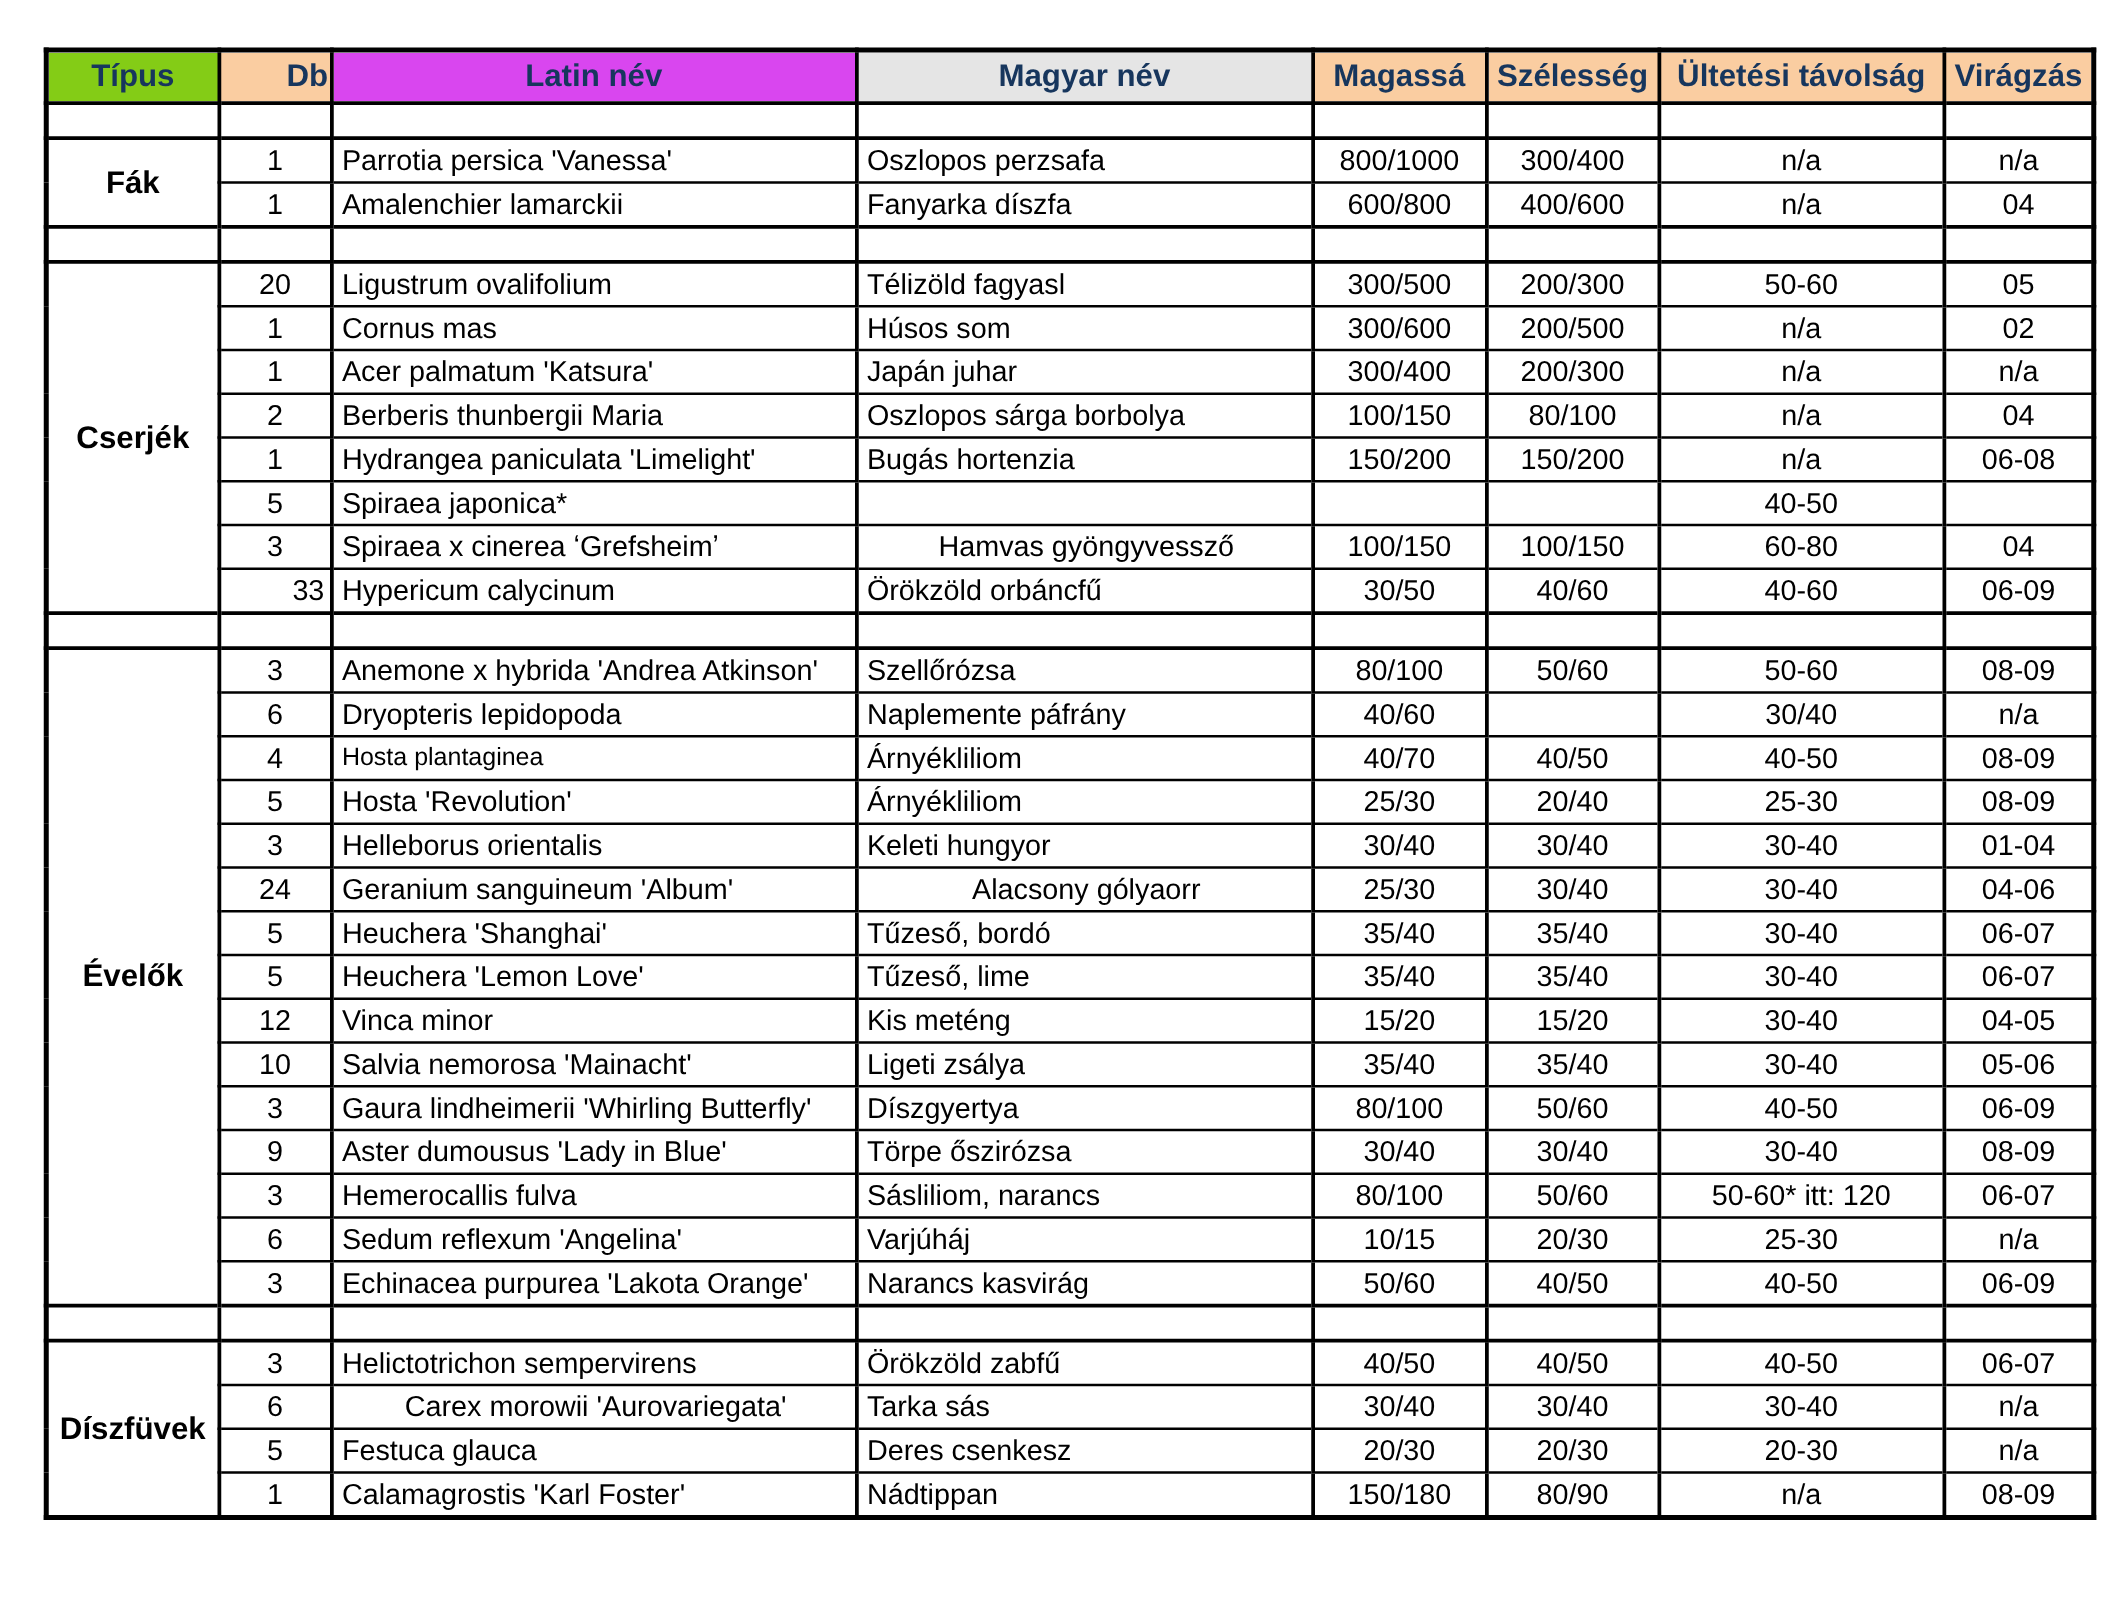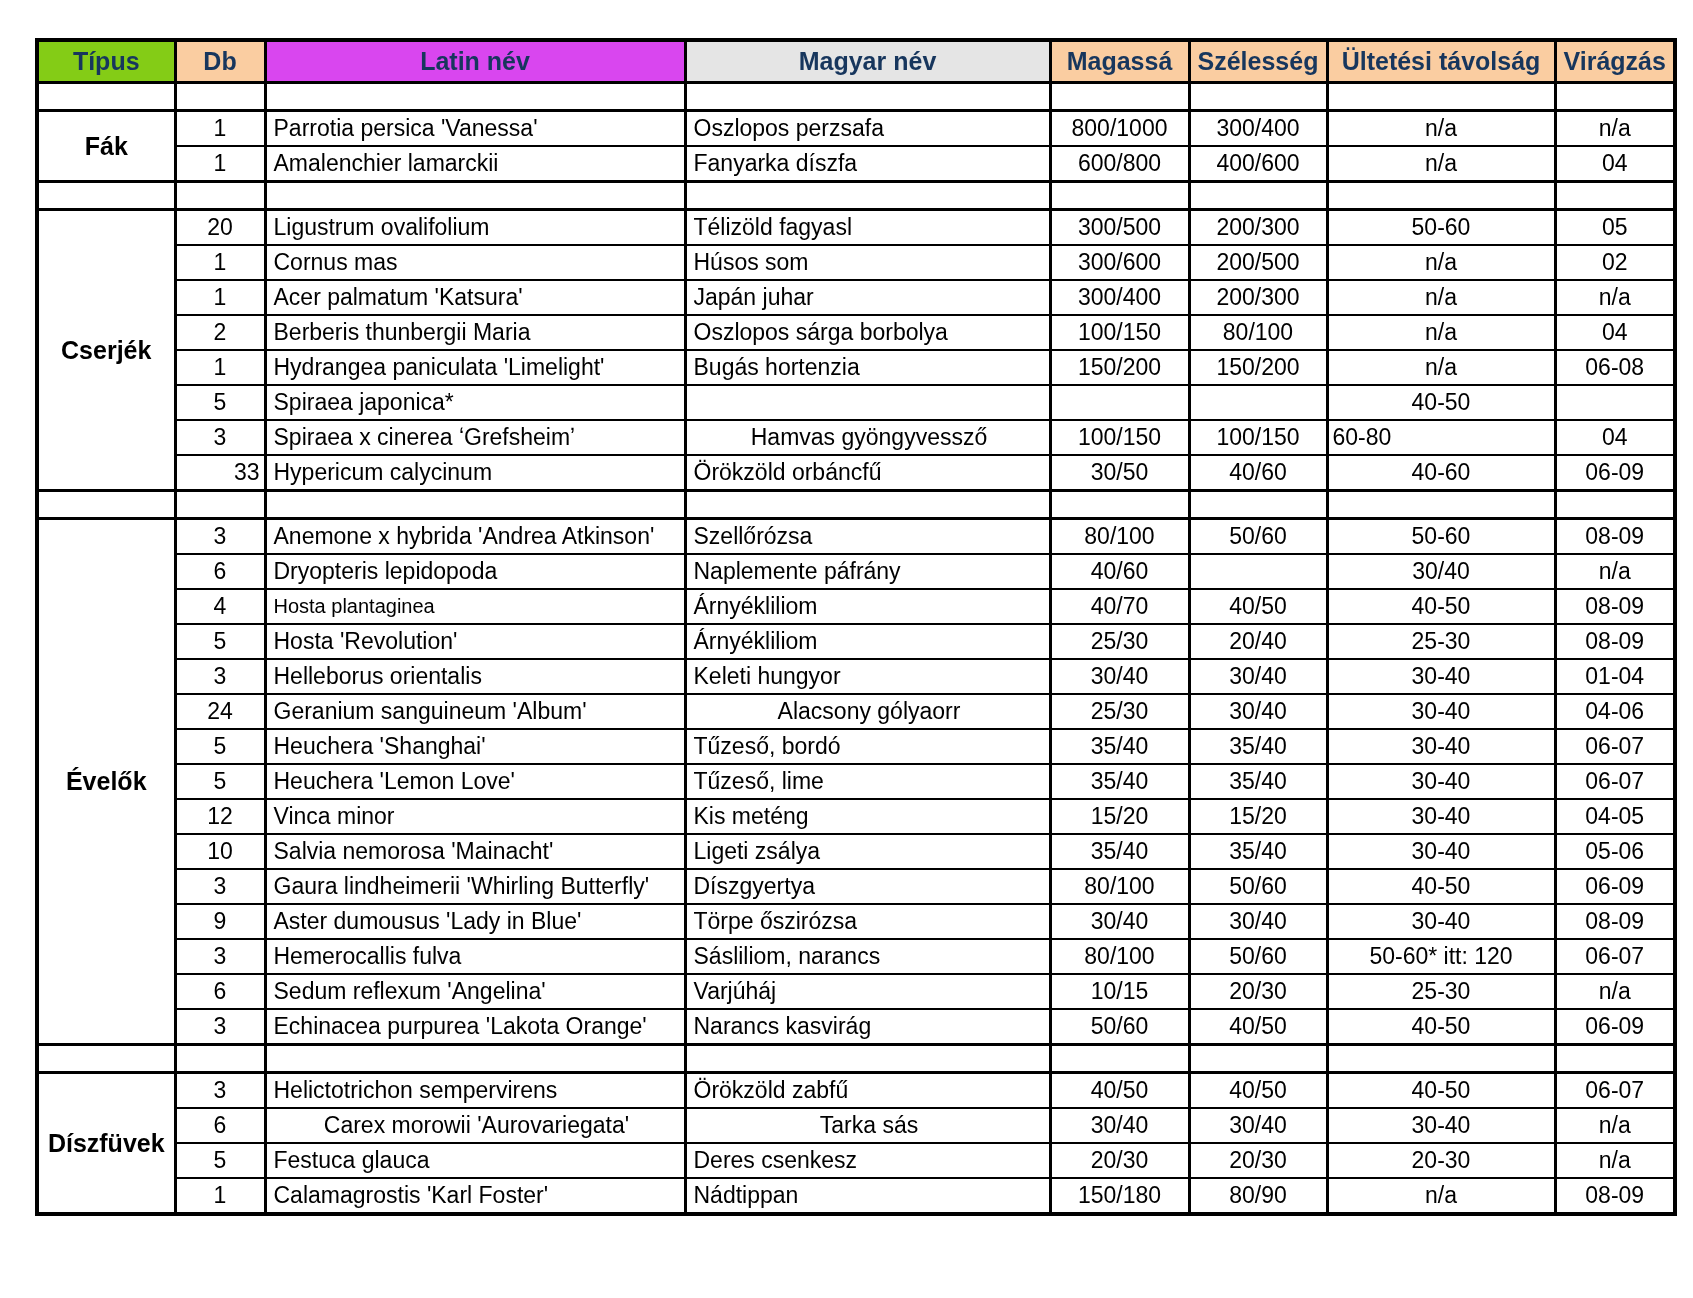--- a/index.html
+++ b/index.html
@@ -27,21 +27,21 @@
       <col style="width:420px">
       <col style="width:365px">
       <col style="width:139px">
       <col style="width:138px">
       <col style="width:228px">
       <col style="width:120px">
     </colgroup>
     <thead>
       <tr id="header-row">
           <th style="background: #84cc16; color: rgb(23, 54, 93);">Típus</th>
-          <th style="background: rgb(250, 205, 161); color: rgb(23, 54, 93);">Db</th>
+          <th style="background: rgb(250, 205, 161); color: rgb(23, 54, 93); text-align: right;">Db</th>
           <th style="background: #d946ef; color: rgb(23, 54, 93);">Latin név</th>
           <th style="background: #e5e5e5; color: rgb(23, 54, 93);">Magyar név</th>
           <th style="background: rgb(250, 205, 161); color: rgb(23, 54, 93);">Magassá</th>
           <th style="background: rgb(250, 205, 161); color: rgb(23, 54, 93);">Szélesség</th>
           <th style="background: rgb(250, 205, 161); color: rgb(23, 54, 93);">Ültetési távolság</th>
           <th style="background: rgb(250, 205, 161); color: rgb(23, 54, 93);">Virágzás</th>
         </tr>
     </thead>
     <tbody id="table-body">
         <tr class="spacer">
@@ -137,21 +137,21 @@
           <td style="text-align: center;"></td>
           <td style="text-align: center;">40-50</td>
           <td style="text-align: center;"></td>
         </tr>
         <tr class="data">
           <td style="text-align: center;">3</td>
           <td class="left" style="text-align: left;">Spiraea x cinerea ʻGrefsheimʼ</td>
           <td class="left" style="text-align: center;">Hamvas gyöngyvessző</td>
           <td style="text-align: center;">100/150</td>
           <td style="text-align: center;">100/150</td>
-          <td style="">60-80</td>
+          <td style="text-align: center;">60-80</td>
           <td style="text-align: center;">04</td>
         </tr>
         <tr class="data">
           <td style="text-align: right;">33</td>
           <td class="left" style="text-align: left;">Hypericum calycinum</td>
           <td class="left" style="text-align: left;">Örökzöld orbáncfű</td>
           <td style="text-align: center;">30/50</td>
           <td style="text-align: center;">40/60</td>
           <td style="text-align: center;">40-60</td>
           <td style="text-align: center;">06-09</td>
@@ -318,21 +318,21 @@
           <td class="left" style="text-align: left;">Helictotrichon sempervirens</td>
           <td class="left" style="text-align: left;">Örökzöld zabfű</td>
           <td style="text-align: center;">40/50</td>
           <td style="text-align: center;">40/50</td>
           <td style="text-align: center;">40-50</td>
           <td style="text-align: center;">06-07</td>
         </tr>
         <tr class="data">
           <td style="text-align: center;">6</td>
           <td class="left" style="text-align: center;">Carex morowii 'Aurovariegata'</td>
-          <td class="left" style="text-align: center;">Tarka sás</td>
+          <td class="left" style="text-align: left;">Tarka sás</td>
           <td style="text-align: center;">30/40</td>
           <td style="text-align: center;">30/40</td>
           <td style="text-align: center;">30-40</td>
           <td style="text-align: center;">n/a</td>
         </tr>
         <tr class="data">
           <td style="text-align: center;">5</td>
           <td class="left" style="text-align: left;">Festuca glauca</td>
           <td class="left" style="text-align: left;">Deres csenkesz</td>
           <td style="text-align: center;">20/30</td>

